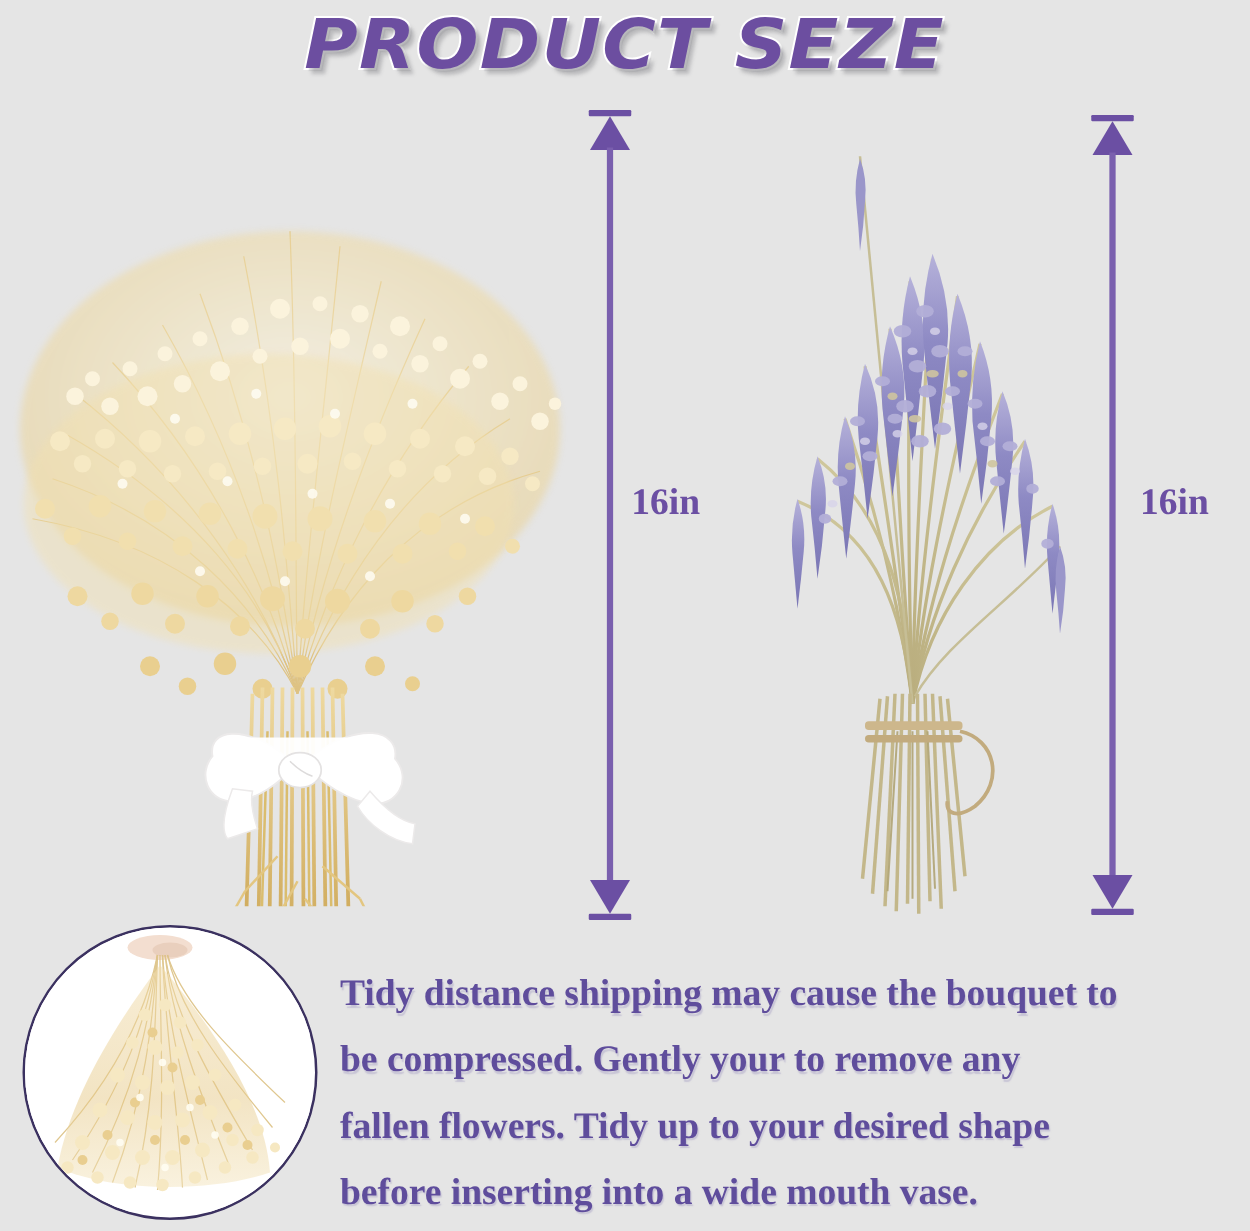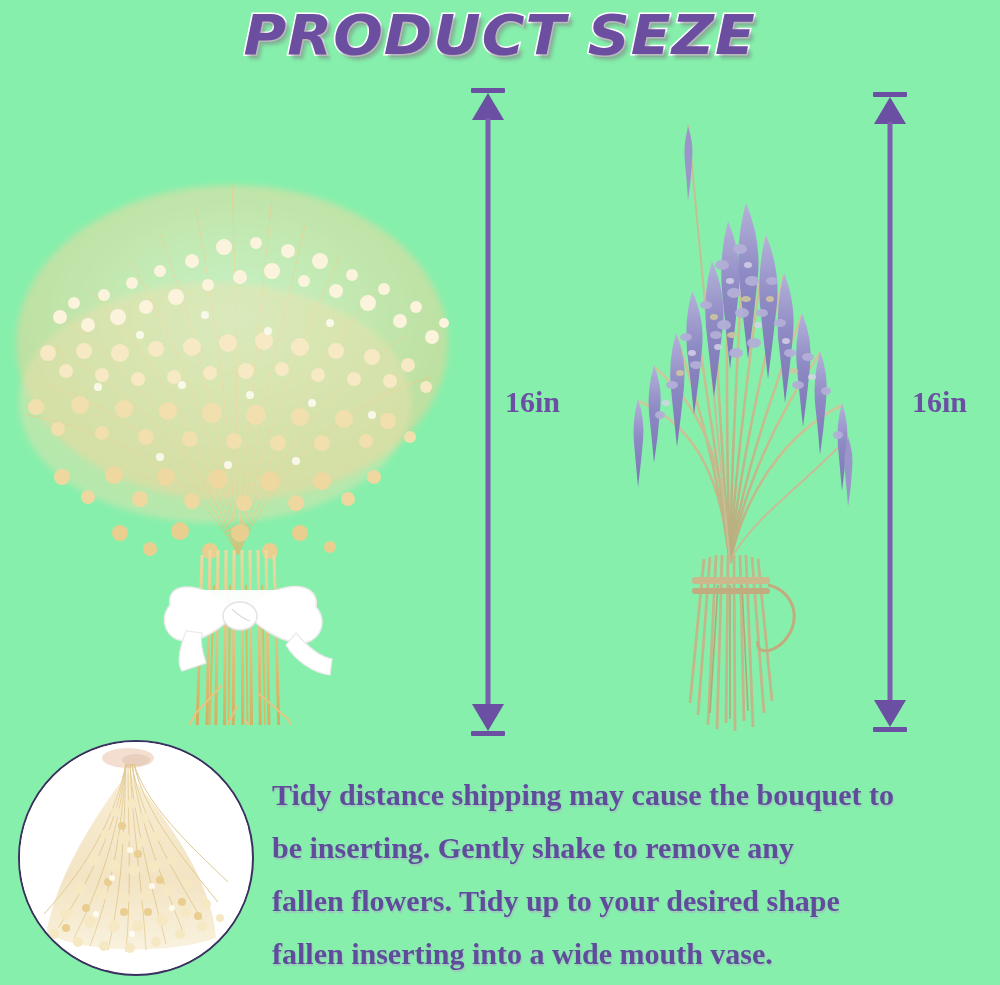--- a/index.html
+++ b/index.html
@@ -5,21 +5,21 @@
   html,body{margin:0;padding:0;}
   body{
     width:1000px;height:985px;
     background:#ffffff;
     font-family:"Liberation Sans", sans-serif;
     overflow:hidden;
   }
   #page{
     position:relative;
     width:1000px;height:985px;
-    background:#86efac;
+    background:#e5e5e5;
     overflow:hidden;
   }
 
   
   #title-bar{
     position:absolute;left:0;top:0;width:1000px;height:70px;
     display:flex;align-items:center;justify-content:center;
   }
   #page-title{
     font-family:"DejaVu Sans", sans-serif;
@@ -539,18 +539,18 @@
           <circle cx="132" cy="144" r="3"></circle>
         <circle cx="76" cy="172" r="3"></circle>
           <circle cx="152" cy="166" r="3"></circle>
           <circle cx="112" cy="192" r="3"></circle>
       </g>
     </svg>
   </div>
 
   <div id="description">
     <div class="desc-line">Tidy distance shipping may cause the bouquet to</div>
-    <div class="desc-line">be inserting. Gently shake to remove any</div>
+    <div class="desc-line">be compressed. Gently your to remove any</div>
     <div class="desc-line">fallen flowers. Tidy up to your desired shape</div>
-    <div class="desc-line">fallen inserting into a wide mouth vase.</div>
+    <div class="desc-line">before inserting into a wide mouth vase.</div>
   </div>
 
 </div>
 
 </body></html>

